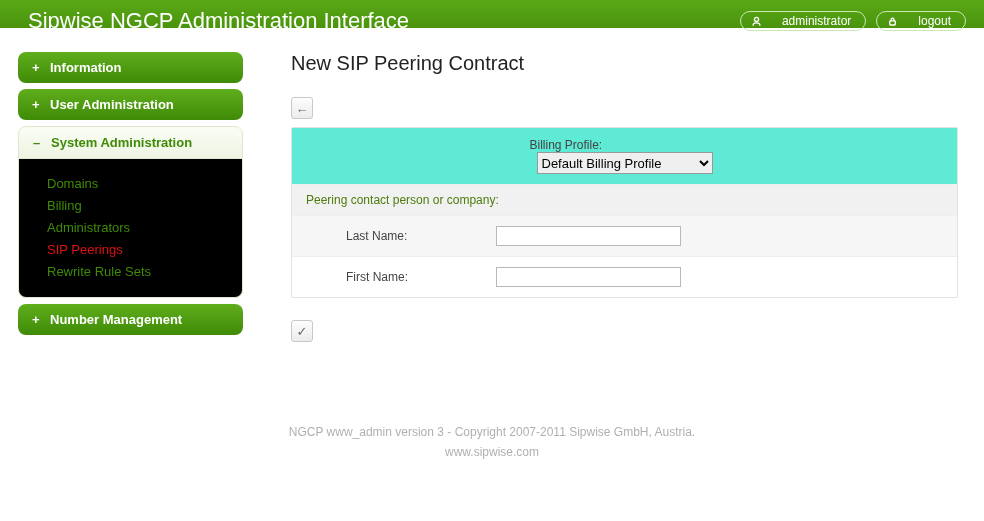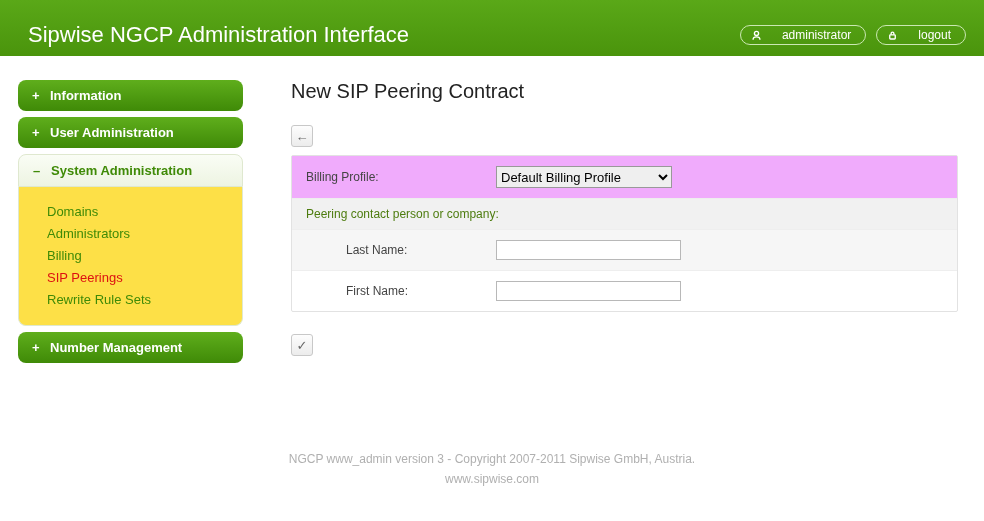--- a/index.html
+++ b/index.html
@@ -7,21 +7,21 @@
     margin: 0;
     font-family: Arial, Helvetica, sans-serif;
     font-size: 13px;
     background: #fff;
     color: #333;
     width: 984px;
   }
   .header {
     background: #4d9a0e;
     background: linear-gradient(#5aa818, #4a940c);
-    height: 56px;
+    height: 28px;
     display: flex;
     align-items: center;
     padding: 14px 18px 0 28px;
     justify-content: space-between;
   }
   .header-title {
     color: #fff;
     font-size: 22px;
     font-weight: normal;
   }
@@ -70,21 +70,21 @@
     border-radius: 8px 8px 0 0;
     background: linear-gradient(#fafdf5, #edf4e2);
     color: #3f8a07;
     border: 1px solid #dfe8cf;
     margin-bottom: 0;
   }
   .side-block.expanded .side-head .sign { color: #3f8a07; }
   .side-body {
     border: 1px solid #dfe8cf;
     border-top: none;
-    background: #fde047;
+    background: #000000;
     border-radius: 0 0 8px 8px;
     padding: 14px 0 14px 28px;
     margin-bottom: 6px;
   }
   .side-body a {
     display: block;
     color: #3f8a07;
     text-decoration: none;
     font-size: 13px;
     line-height: 22px;
@@ -130,21 +130,21 @@
   }
   .form-row.alt { background: #f6f6f6; }
   .form-row:last-child { border-bottom: none; }
   .form-label {
     width: 190px;
     text-align: left;
     padding-left: 40px;
     color: #444;
     font-size: 12px;
   }
-  .billing-row { background: #f0abfc; }
+  .billing-row { background: #5eead4; flex-direction: column; }
   .billing-row .form-label { padding-left: 0; }
   .form-row input[type=text] {
     width: 185px;
     height: 20px;
     border: 1px solid #b8b8b8;
     padding: 1px 4px;
     font-size: 12px;
   }
   .form-row select {
     width: 176px;
@@ -203,22 +203,22 @@
       </div>
     </div>
 
     <div class="side-block expanded">
       <div class="side-head">
         <span class="sign">–</span>
         <span>System Administration</span>
       </div>
       <div class="side-body">
         <a>Domains</a>
+        <a>Billing</a>
         <a>Administrators</a>
-        <a>Billing</a>
         <a class="active">SIP Peerings</a>
         <a>Rewrite Rule Sets</a>
       </div>
     </div>
 
     <div class="side-block">
       <div class="side-head">
         <span class="sign">+</span>
         <span>Number Management</span>
       </div>

